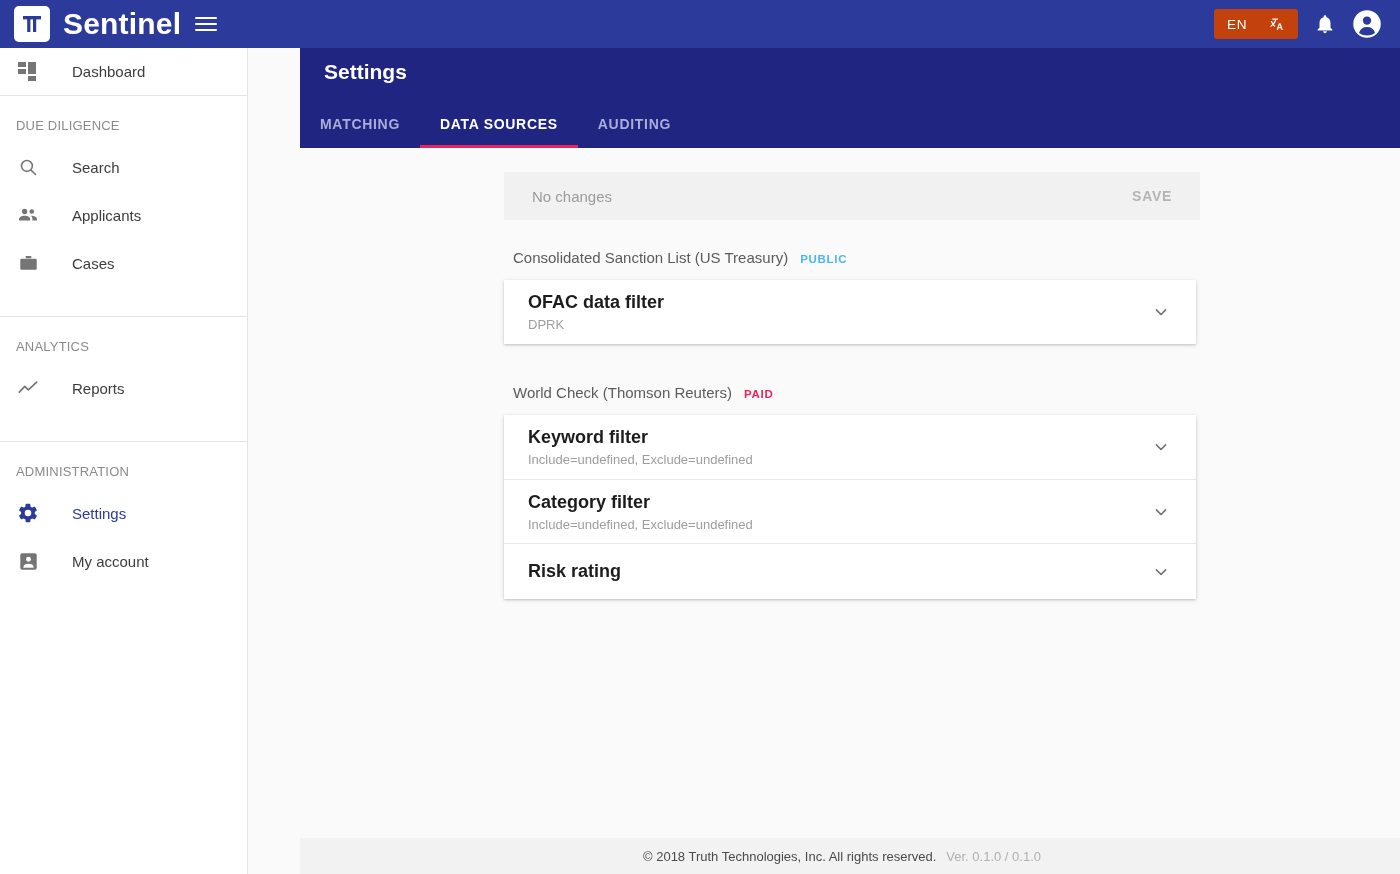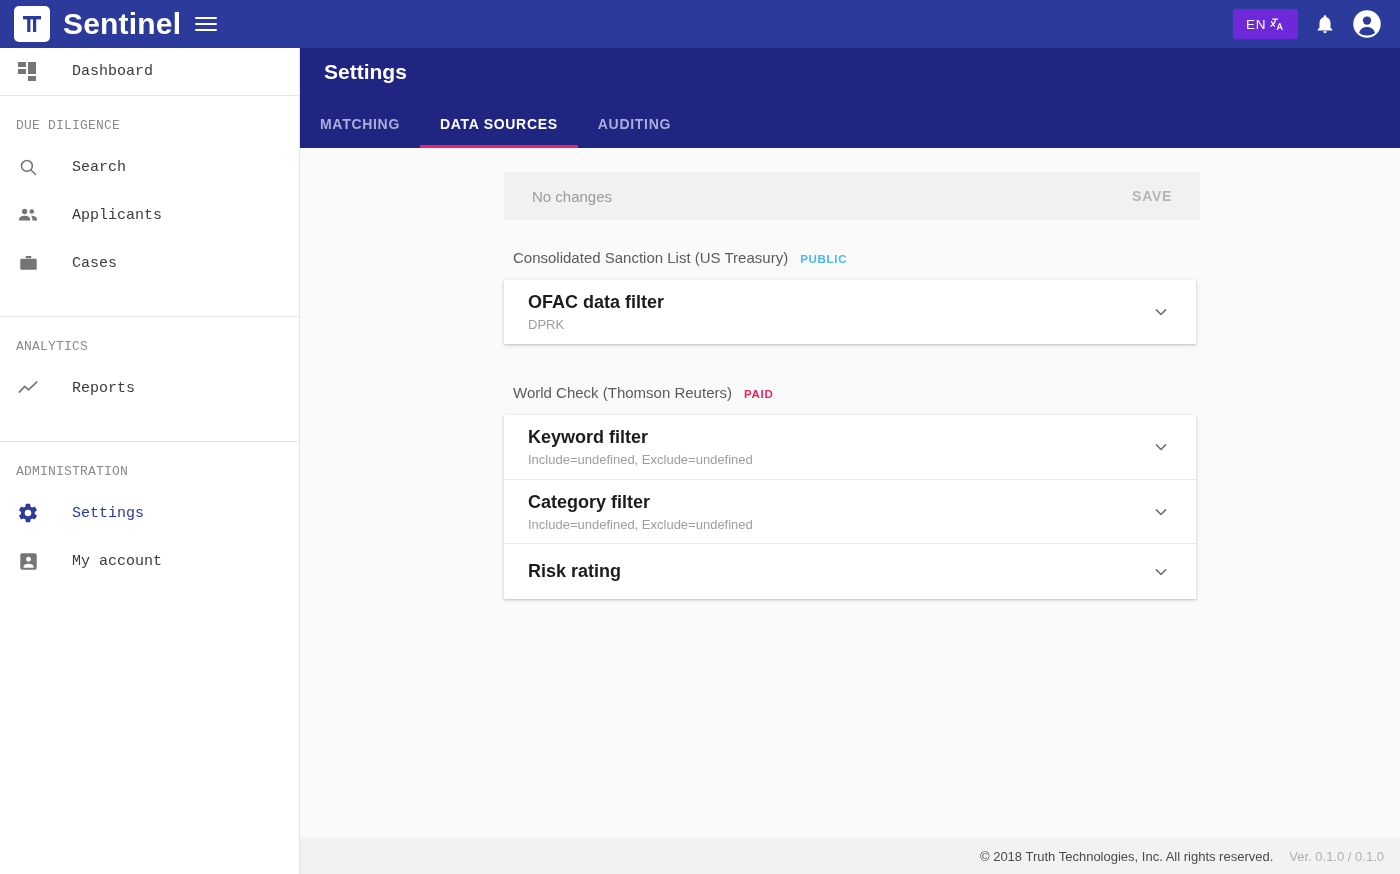--- a/index.html
+++ b/index.html
@@ -37,36 +37,35 @@
     cursor: pointer;
   }
   .hamburger span { display: block; height: 2px; width: 22px; background: #fff; border-radius: 1px; }
 
   .appbar-right {
     margin-left: auto; margin-right: 18px;
     display: flex; align-items: center; gap: 14px;
   }
   .lang-chip {
     height: 30px; padding: 0 13px; border-radius: 3px;
-    background: #6d28d9; color: #ffffff;
-    display: flex; align-items: center; gap: 2px;
+    background: #c2410c; color: #ffffff;
+    display: flex; align-items: center; gap: 21px;
     font-size: 13.5px; letter-spacing: .6px; cursor: pointer;
   }
   .lang-chip .translate-glyph { font-size: 15px; line-height: 1; }
   .bell { width: 26px; height: 26px; cursor: pointer; display: flex; align-items: center; justify-content: center; }
   .avatar { width: 30px; height: 30px; cursor: pointer; }
 
   
   .sidebar {
     position: absolute; top: 48px; left: 0;
-    width: 300px; height: 826px;
+    width: 248px; height: 826px;
     background: #ffffff;
     border-right: 1px solid #e4e4e4;
     z-index: 10;
-    font-family: Liberation Mono, monospace;
   }
   .nav-item {
     height: 48px; display: flex; align-items: center;
     cursor: pointer; color: #3c3c3c; font-size: 15px;
   }
   .nav-item .nav-icon {
     width: 24px; height: 24px; margin-left: 16px; margin-right: 32px;
     display: flex; align-items: center; justify-content: center;
     flex: 0 0 auto;
   }
@@ -147,22 +146,22 @@
   .panel-texts { display: flex; flex-direction: column; gap: 4px; }
   .panel-title { color: #1c1c1c; font-size: 18px; font-weight: bold; }
   .panel-sub { color: #9e9e9e; font-size: 13px; }
   .chevron { margin-left: auto; width: 22px; height: 22px; display: flex; align-items: center; justify-content: center; }
 
   
   .footer {
     position: absolute; left: 300px; top: 838px;
     width: 1100px; height: 36px;
     background: #f2f2f2;
-    display: flex; align-items: center; justify-content: flex-end;
-    padding-right: 16px; gap: 16px;
+    display: flex; align-items: center; justify-content: center;
+    padding-right: 16px; gap: 10px;
     font-size: 13px;
   }
   .footer .copy { color: #4a4a4a; }
   .footer .ver { color: #b0b0b0; }
 </style>
 </head>
 <body>
 
 <div id="app">
 

